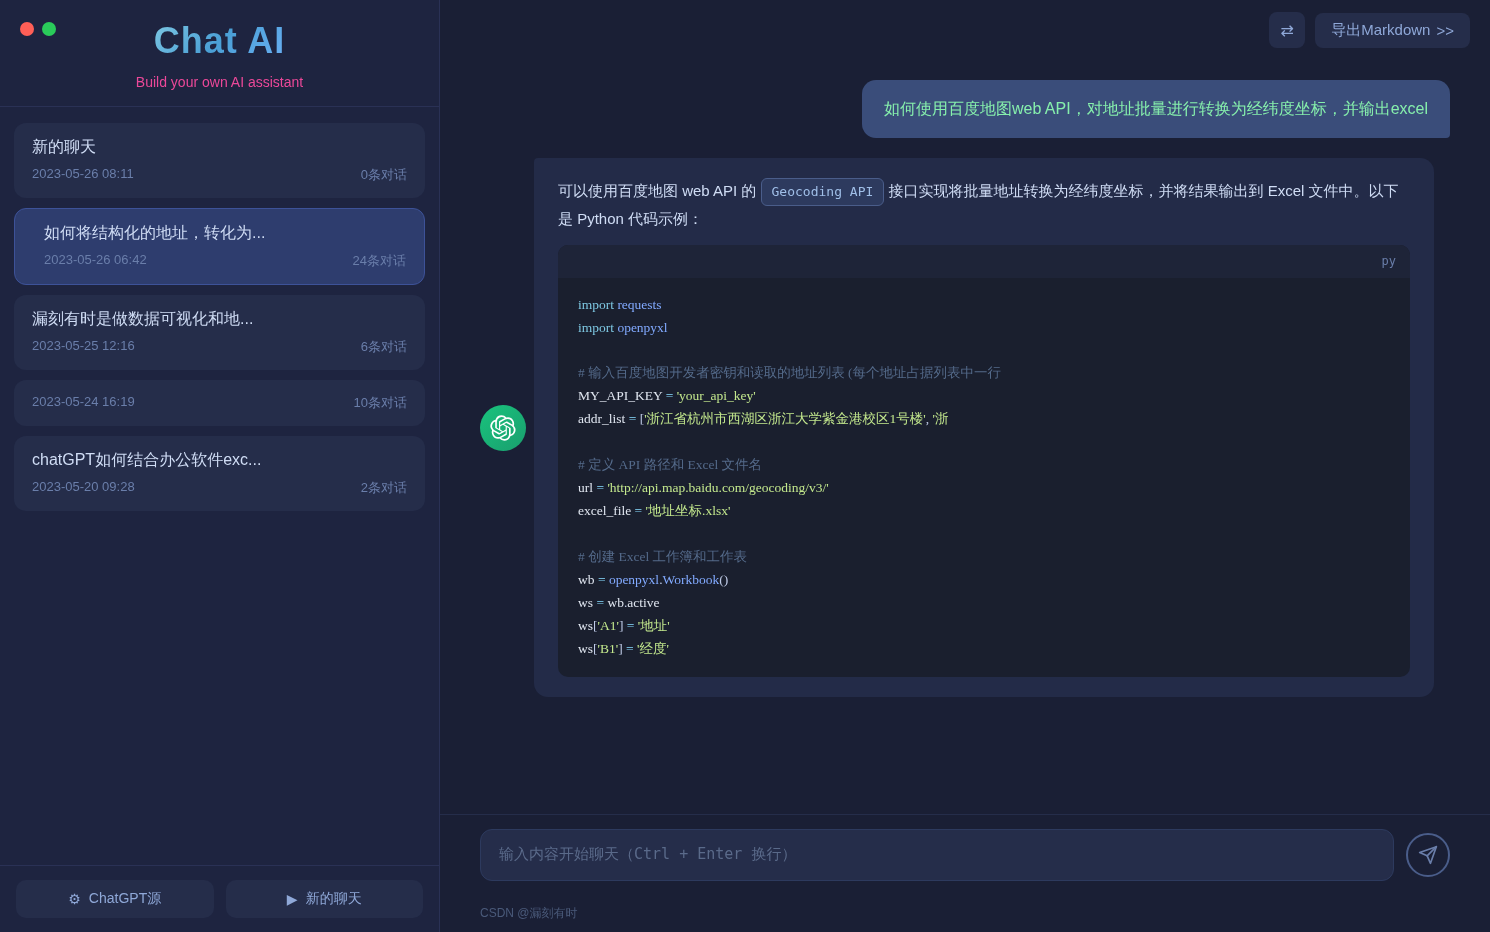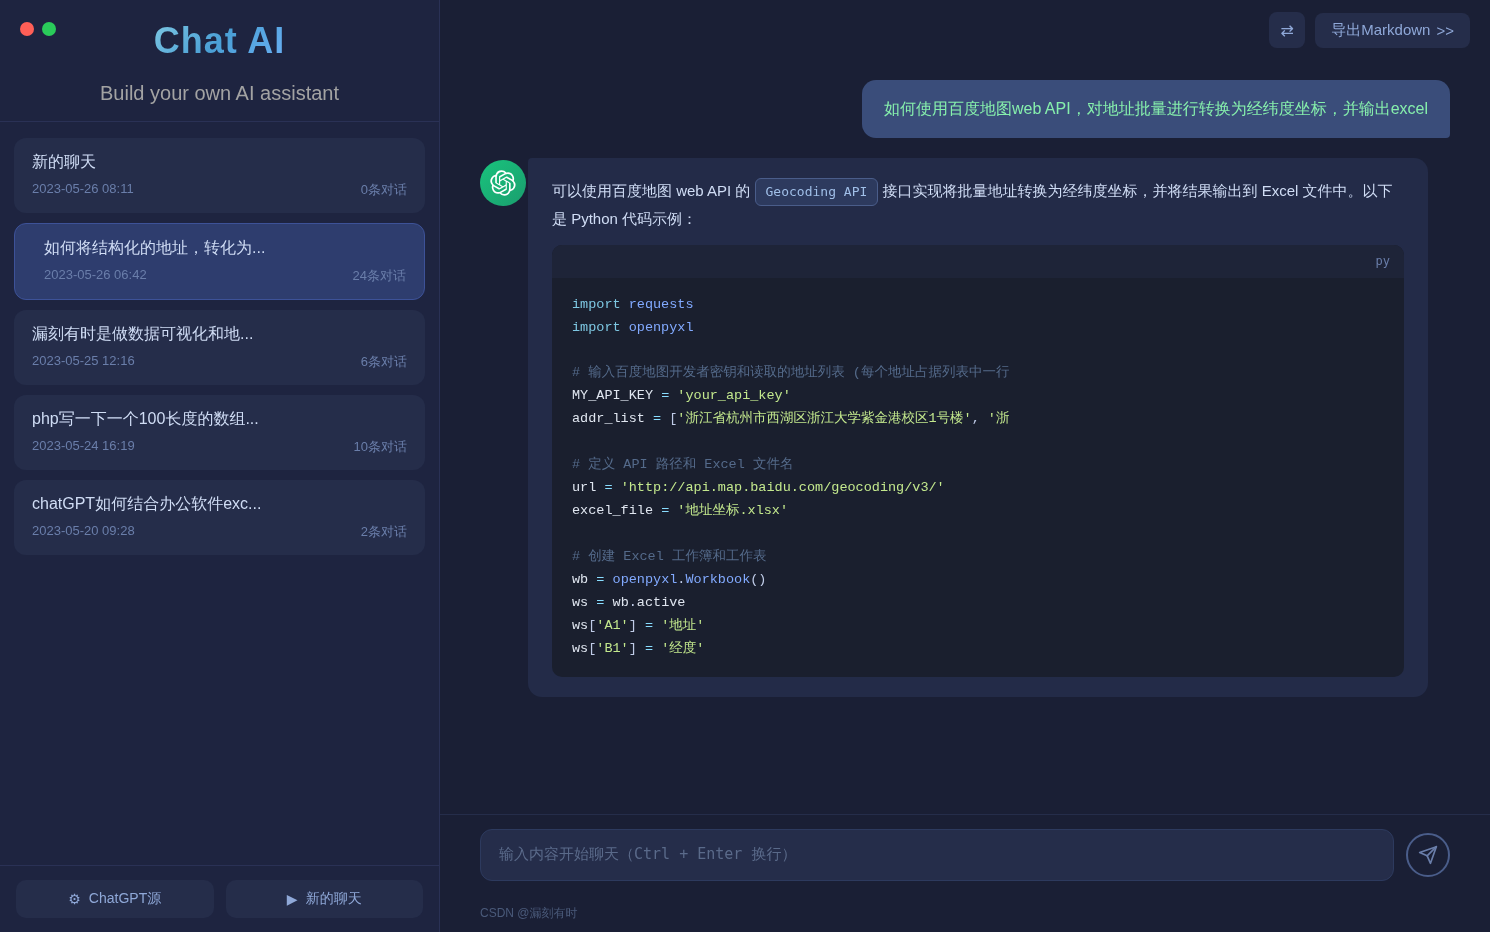--- a/index.html
+++ b/index.html
@@ -67,23 +67,23 @@
       color: #ffffff;
       letter-spacing: 1px;
       
       background: linear-gradient(135deg, #7ec8e3, #4a9fd5, #6ab0f5);
       -webkit-background-clip: text;
       -webkit-text-fill-color: transparent;
       background-clip: text;
     }
 
     .app-subtitle {
-      font-size: 20px;
-      color: #a3a3a3;
-      margin-top: 20px;
+      font-size: 14px;
+      color: #ec4899;
+      margin-top: 12px;
     }
 
     .chat-list {
       flex: 1;
       overflow-y: auto;
       padding: 16px 14px;
       display: flex;
       flex-direction: column;
       gap: 10px;
     }
@@ -204,22 +204,22 @@
       padding: 16px 22px;
       max-width: 680px;
       font-size: 16px;
       line-height: 1.6;
       color: #86efac;
     }
 
     
     .ai-message {
       display: flex;
-      gap: 2px;
-      align-items: flex-start;
+      gap: 8px;
+      align-items: center;
     }
 
     .ai-avatar {
       width: 46px;
       height: 46px;
       min-width: 46px;
       border-radius: 50%;
       background: linear-gradient(135deg, #19c37d, #1a9e6e);
       display: flex;
       align-items: center;
@@ -271,21 +271,21 @@
     }
 
     .code-lang {
       font-size: 12px;
       color: #6a7eaa;
       font-family: monospace;
     }
 
     .code-body {
       padding: 16px 20px;
-      font-family: Liberation Mono, monospace;
+      font-family: Liberation Serif, serif;
       font-size: 13.5px;
       line-height: 1.7;
       overflow-x: auto;
       color: #c0cce8;
     }
 
     .code-body .kw { color: #7ec8e3; }
     .code-body .fn { color: #82aaff; }
     .code-body .str { color: #c3e88d; }
     .code-body .comment { color: #546a8a; }
@@ -378,21 +378,20 @@
       </div>
     </div>
         <div class="chat-item">
       <div class="chat-item-title">漏刻有时是做数据可视化和地...</div>
       <div class="chat-item-meta">
         <span>2023-05-25 12:16</span>
         <span>6条对话</span>
       </div>
     </div>
         <div class="chat-item">
-      <div class="chat-item-title">php写一下一个100长度的数组...</div>
       <div class="chat-item-meta">
         <span>2023-05-24 16:19</span>
         <span>10条对话</span>
       </div>
     </div>
         <div class="chat-item">
       <div class="chat-item-title">chatGPT如何结合办公软件exc...</div>
       <div class="chat-item-meta">
         <span>2023-05-20 09:28</span>
         <span>2条对话</span>

